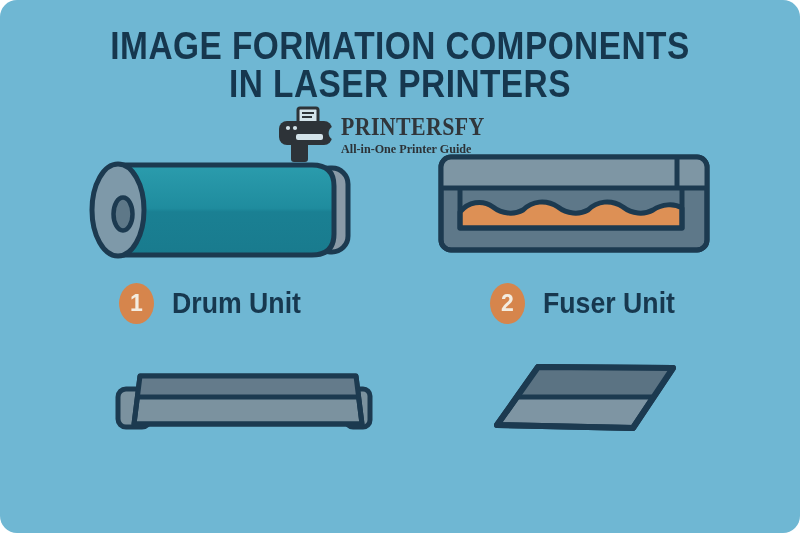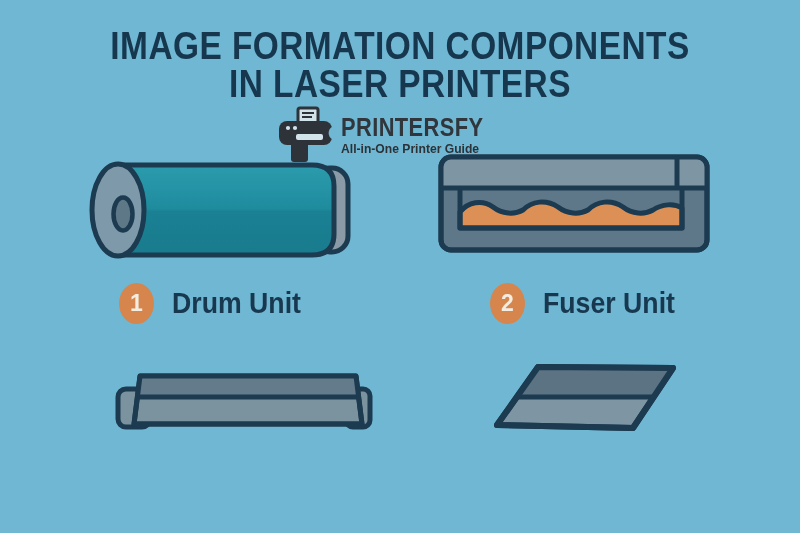--- a/index.html
+++ b/index.html
@@ -1,26 +1,26 @@
 <!DOCTYPE html>
 <html><head>
 <meta charset="utf-8">
 <style>
   html,body{margin:0;padding:0;}
   body{width:800px;height:533px;overflow:hidden;font-family:"Liberation Sans",sans-serif;}
-  .canvas{position:relative;width:800px;height:533px;background:#6fb7d3;overflow:hidden;}
+  .canvas{position:relative;width:800px;height:533px;background:#6fb7d3;overflow:hidden;border-radius:17px;}
 
   
   .title{position:absolute;top:27px;left:0;width:800px;margin:0;text-align:center;
          font-weight:bold;font-size:38px;line-height:38px;letter-spacing:.5px;
          color:#16374e;transform:scaleX(.88);transform-origin:50% 0;}
   .title span{display:block;}
 
   
-  .logo{position:absolute;left:276px;top:105px;display:flex;align-items:flex-start;}
+  .logo{position:absolute;left:276px;top:105px;display:flex;align-items:flex-start;font-family:Liberation Serif, serif;}
   .logo-icon{flex:0 0 auto;}
   .logo-text{margin-left:5px;padding-top:9px;}
   .logo-name{font-weight:bold;font-size:26px;line-height:26px;letter-spacing:.5px;
              color:#30363b;transform:scaleX(.84);transform-origin:0 50%;white-space:nowrap;}
   .logo-tag{font-size:12.5px;line-height:14px;font-weight:bold;color:#2c3237;
             margin-top:2px;white-space:nowrap;transform:scaleX(.97);transform-origin:0 50%;}
 
   
   .illus{position:absolute;}
   .drum{left:78px;top:152px;}

